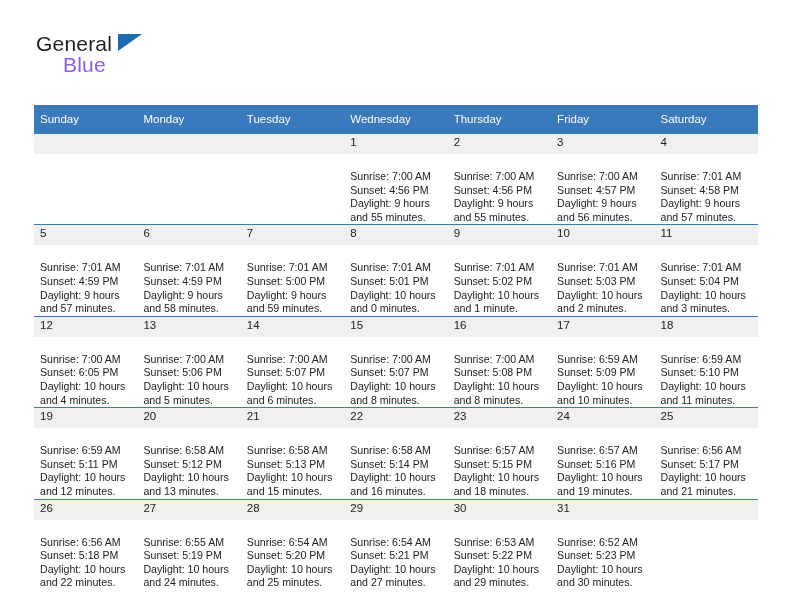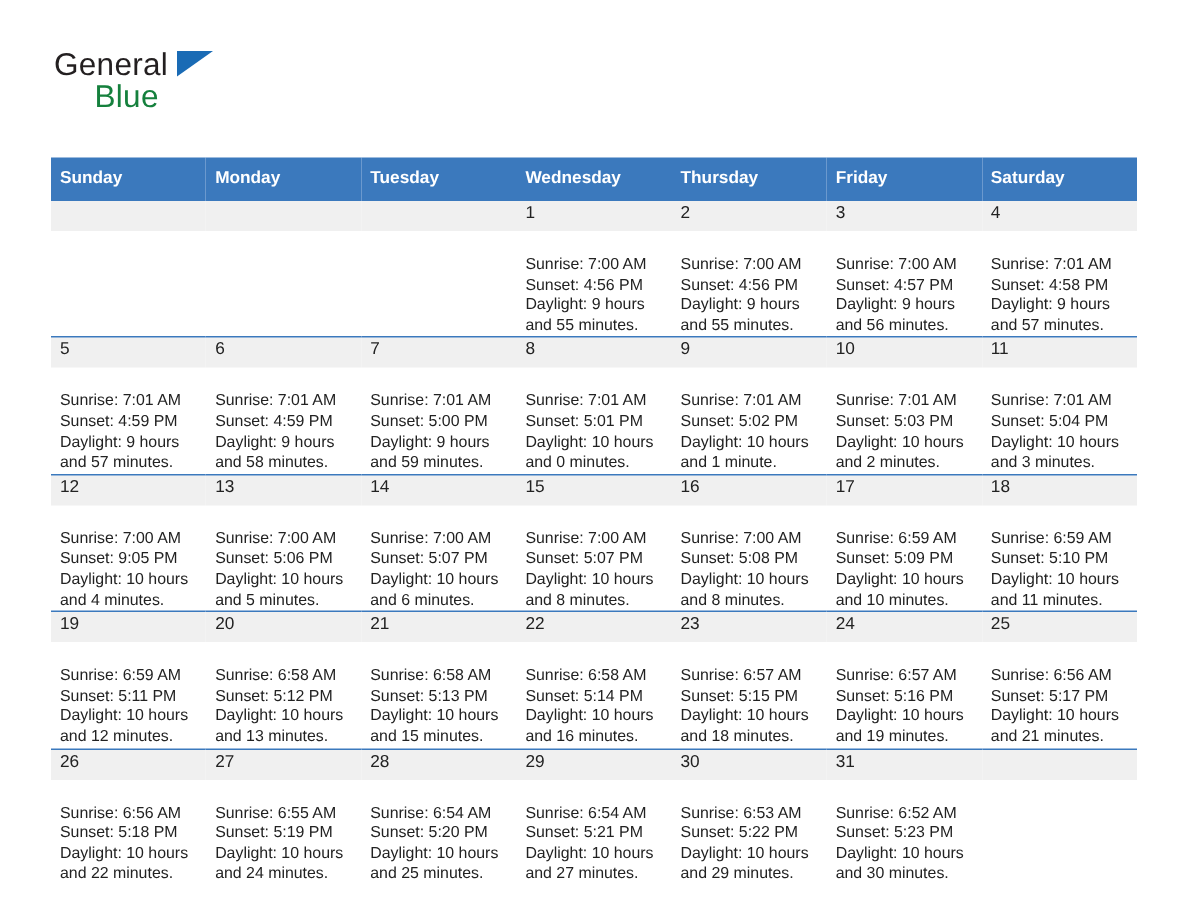--- a/index.html
+++ b/index.html
@@ -53,21 +53,21 @@
     height: 0;
     border-left: 24px solid #1a6bb5;
     border-bottom: 17px solid transparent;
   }
   .logo-blue {
     position: absolute;
     left: 27px;
     top: 21px;
     font-size: 21px;
     letter-spacing: 0.2px;
-    color: #15803d;
+    color: #8b5cf6;
     font-family: "Liberation Sans", sans-serif;
   }
   .title {
     position: absolute;
     right: 36px;
     top: 32px;
     font-size: 26px;
     color: #222222;
     text-align: right;
     white-space: nowrap;
@@ -90,21 +90,21 @@
     width: 724px;
   }
   table.cal {
     border-collapse: collapse;
     table-layout: fixed;
     width: 724px;
   }
   table.cal th {
     background: #3b79bd;
     color: #ffffff;
-    font-weight: bold;
+    font-weight: normal;
     font-size: 11.5px;
     text-align: left;
     padding: 5px 0 6px 6px;
     height: 18px;
     border: none;
   }
   table.cal td {
     vertical-align: top;
     padding: 0;
     border: none;
@@ -273,21 +273,21 @@
                 <div>Daylight: 10 hours</div>
                 <div>and 3 minutes.</div>
               </div>
             </td>
           </tr>
           <tr class="week">
             <td>
               <div class="daynum-band">12</div>
               <div class="cell-body">
                 <div>Sunrise: 7:00 AM</div>
-                <div>Sunset: 9:05 PM</div>
+                <div>Sunset: 6:05 PM</div>
                 <div>Daylight: 10 hours</div>
                 <div>and 4 minutes.</div>
               </div>
             </td>
             <td>
               <div class="daynum-band">13</div>
               <div class="cell-body">
                 <div>Sunrise: 7:00 AM</div>
                 <div>Sunset: 5:06 PM</div>
                 <div>Daylight: 10 hours</div>

